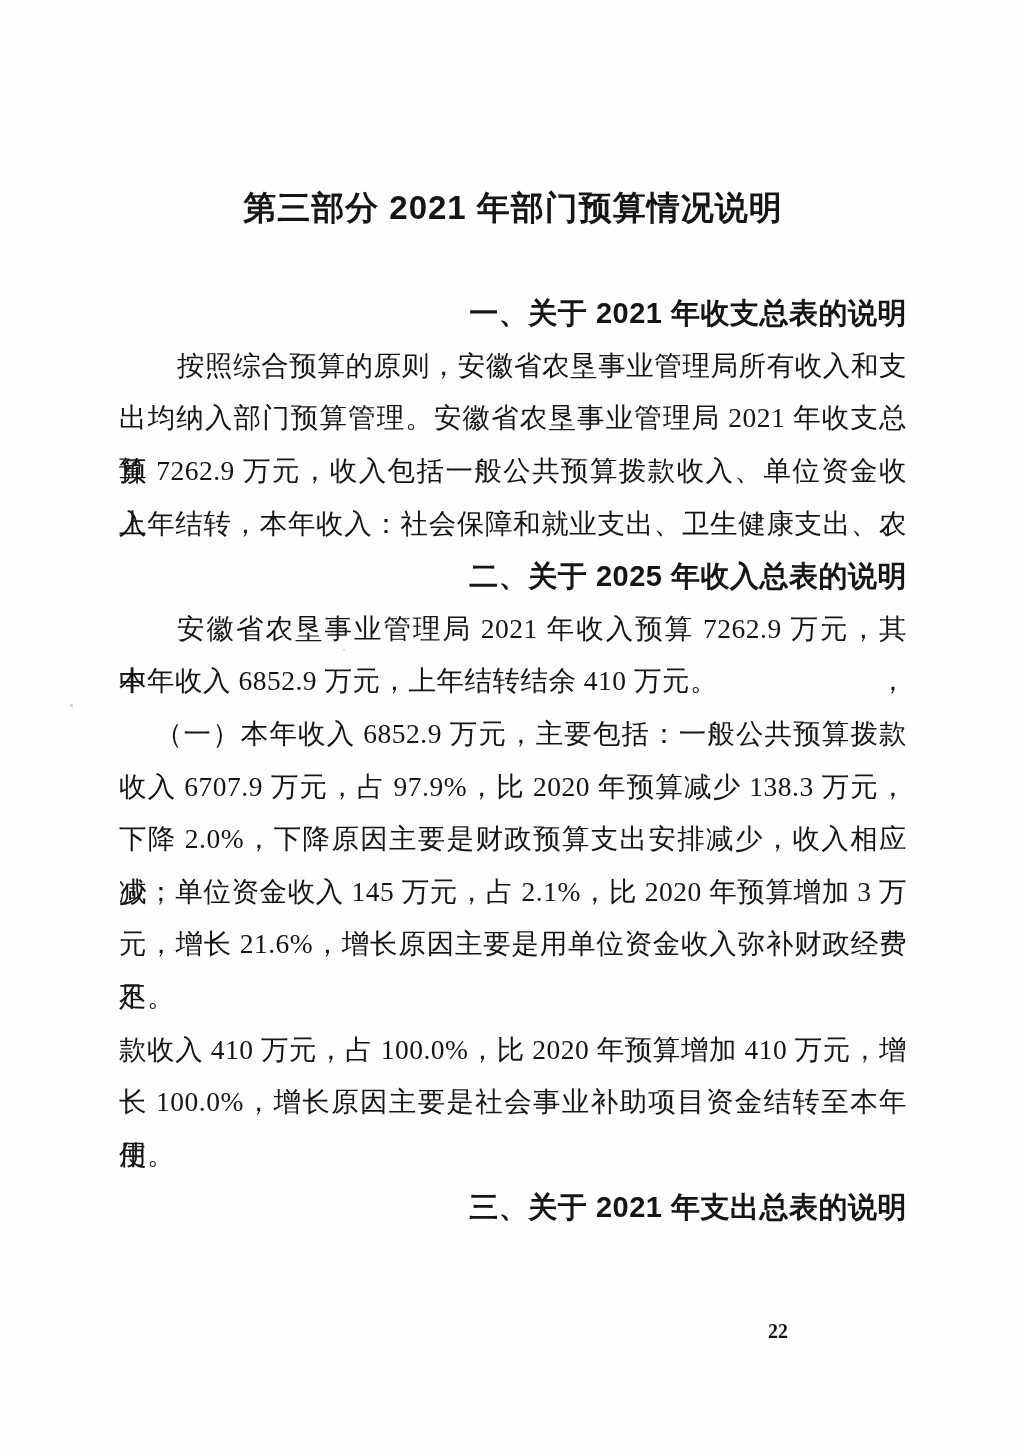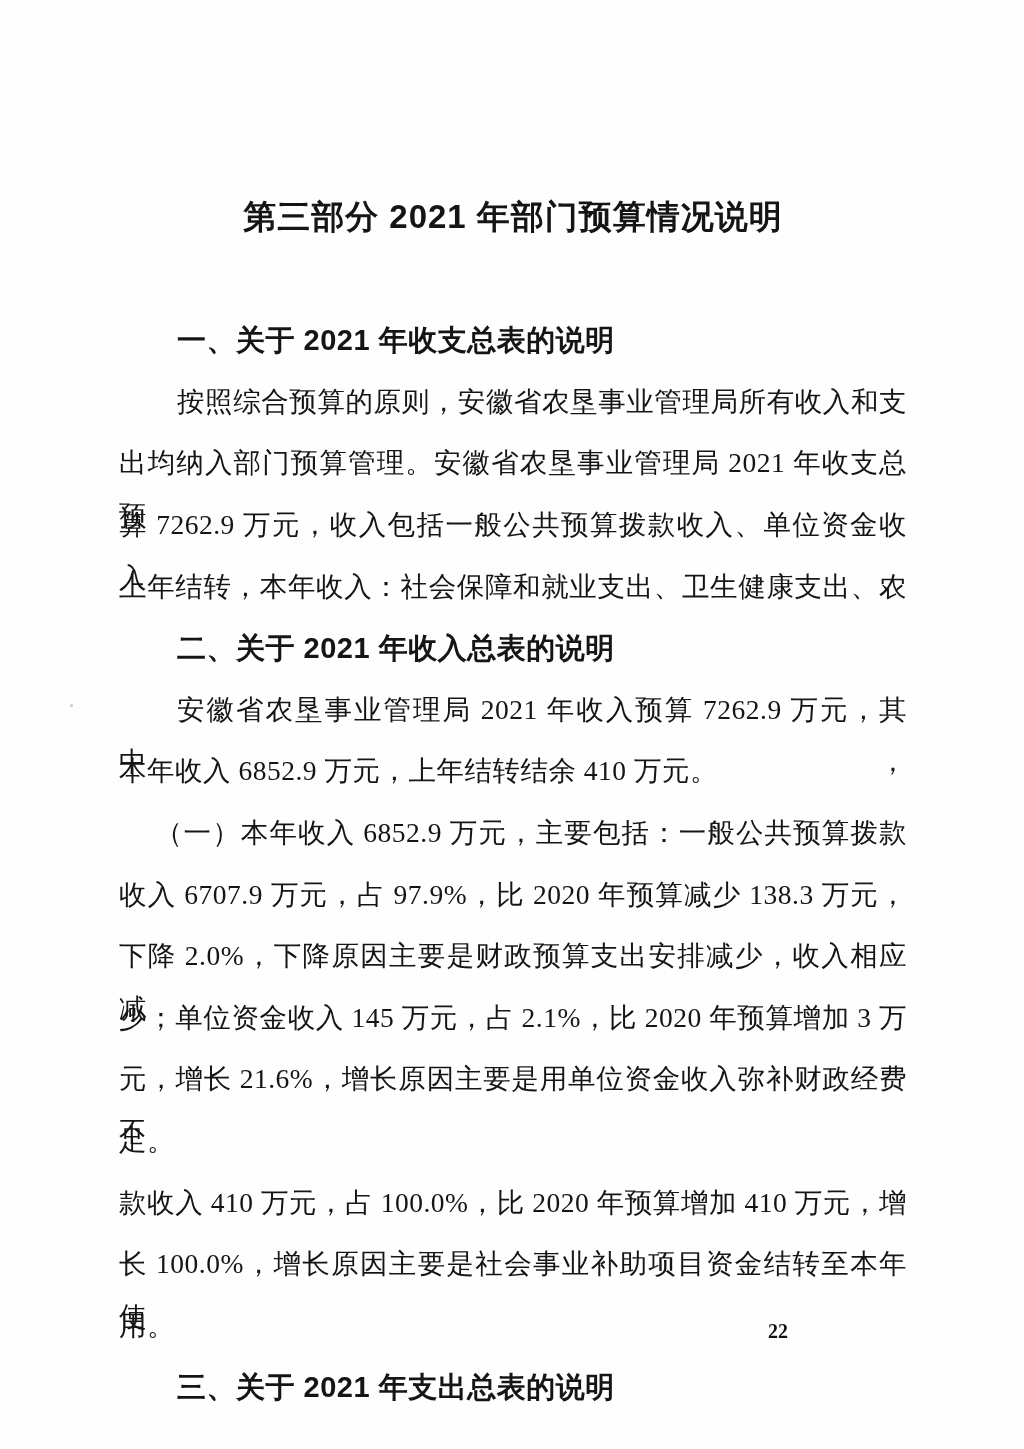--- a/index.html
+++ b/index.html
@@ -22,21 +22,20 @@
     top: 182px;
     left: 119px;
     width: 788px;
   }
   .line {
     height: 52.6px;
     line-height: 52.6px;
     font-size: 27.5px;
     letter-spacing: 0.5px;
     white-space: nowrap;
-    margin-top: 9px;
   }
   .line.just {
     white-space: normal;
     text-align: justify;
     text-align-last: justify;
   }
   .line.indent  { text-indent: 58px; }
   .line.paren   { text-indent: 36px; }
   .line.title {
     font-family: "Liberation Sans", "DejaVu Sans", sans-serif;
@@ -44,20 +43,21 @@
     font-size: 33px;
     letter-spacing: 1px;
     text-align: center;
     text-indent: 0;
   }
   .line.heading {
     font-family: "Liberation Sans", "DejaVu Sans", sans-serif;
     font-weight: bold;
     font-size: 29px;
     letter-spacing: 0.5px;
+    text-align: right;
   }
   .page-number {
     position: absolute;
     top: 1320px;
     left: 768px;
     font-size: 20px;
     font-weight: 700;
     font-family: "Liberation Serif", "DejaVu Serif", serif;
     color: #111;
   }
@@ -78,21 +78,21 @@
     <div class="line title">第三部分 2021 年部门预算情况说明</div>
     <div class="line"></div>
 
     <div class="line heading indent">一、关于 2021 年收支总表的说明</div>
 
     <div class="line indent just">按照综合预算的原则，安徽省农垦事业管理局所有收入和支</div>
     <div class="line just">出均纳入部门预算管理。安徽省农垦事业管理局 2021 年收支总预</div>
     <div class="line just">算 7262.9 万元，收入包括一般公共预算拨款收入、单位资金收入、</div>
     <div class="line just">上年结转，本年收入：社会保障和就业支出、卫生健康支出、农</div>
 
-    <div class="line heading indent">二、关于 2021 年收入总表的说明</div>
+    <div class="line heading indent">二、关于 2025 年收入总表的说明</div>
 
     <div class="line indent just">安徽省农垦事业管理局 2021 年收入预算 7262.9 万元，其中，</div>
     <div class="line">本年收入 6852.9 万元，上年结转结余 410 万元。</div>
     <div class="line paren just">（一）本年收入 6852.9 万元，主要包括：一般公共预算拨款</div>
     <div class="line just">收入 6707.9 万元，占 97.9%，比 2020 年预算减少 138.3 万元，</div>
     <div class="line just">下降 2.0%，下降原因主要是财政预算支出安排减少，收入相应减</div>
     <div class="line just">少；单位资金收入 145 万元，占 2.1%，比 2020 年预算增加 3 万</div>
     <div class="line just">元，增长 21.6%，增长原因主要是用单位资金收入弥补财政经费不</div>
     <div class="line">足。</div>
     <div class="line just">款收入 410 万元，占 100.0%，比 2020 年预算增加 410 万元，增</div>

